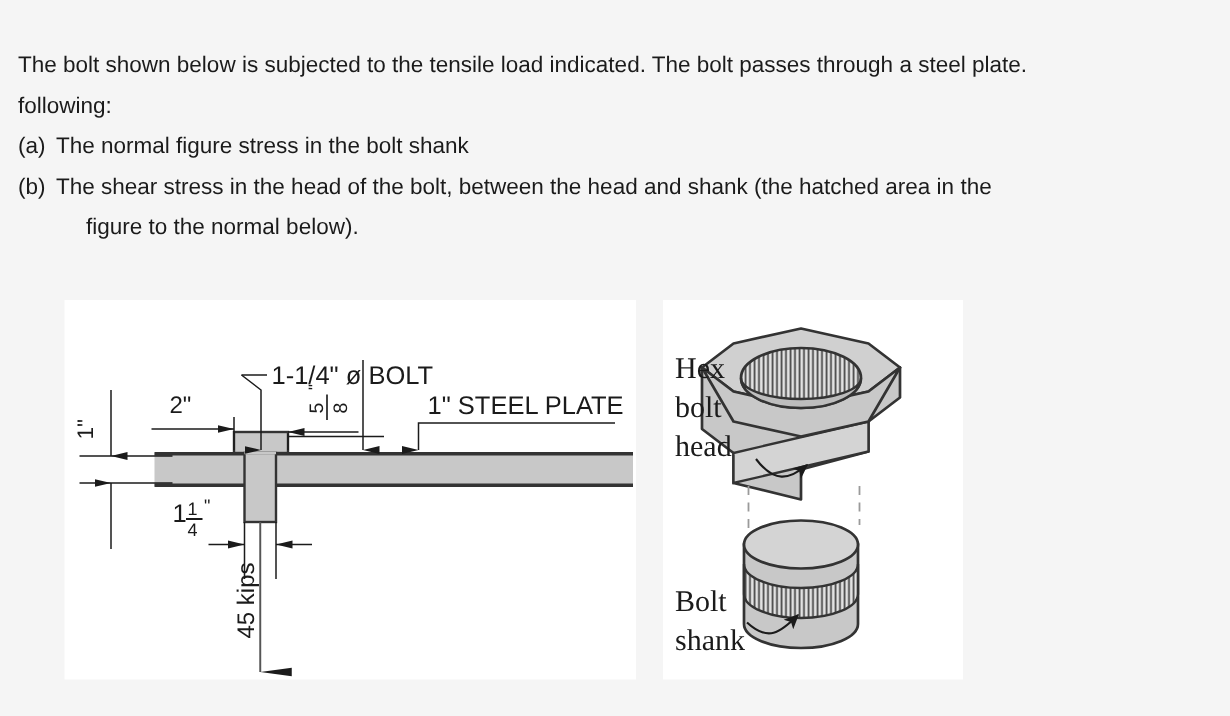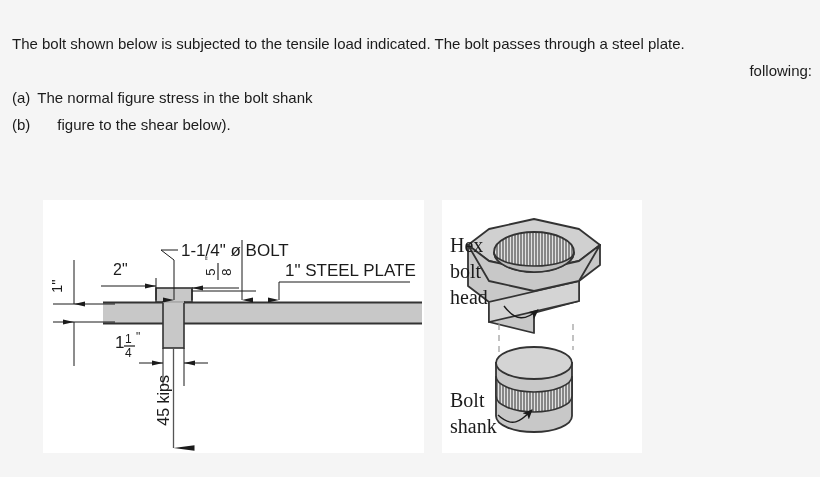--- a/index.html
+++ b/index.html
@@ -11,21 +11,21 @@
     overflow:hidden;
     position:relative;
   }
   .prompt{
     position:absolute;
     left:12px; top:30px; width:800px;
     font-size:15px;
     line-height:27px;
   }
   .p-line{ text-align:justify; text-justify:inter-word; }
-  .p-line.last{ text-align:right; }
+  .p-line.last{ text-align:left; }
   .list-item{
     display:flex;
     align-items:flex-start;
     gap:7px;
   }
   .li-mark{ flex:0 0 auto; }
   .li-body{ flex:1 1 auto; }
   .li-body .wrap1{ text-align:justify; text-justify:inter-word;}
   .li-indent{ padding-left:20px; }
 
@@ -54,21 +54,22 @@
   <div class="p-line last">following:</div>
 
   <div class="list-item">
     <span class="li-mark">(a)</span>
     <span class="li-body">The normal figure stress in the bolt shank</span>
   </div>
 
   <div class="list-item">
     <span class="li-mark">(b)</span>
     <span class="li-body">
-      <div class="li-indent">figure to the shear below).</div>
+      <div class="wrap1">The shear stress in the head of the bolt, between the head and shank (the hatched area in the</div>
+      <div class="li-indent">figure to the normal below).</div>
     </span>
   </div>
 
 </div>
 
 <div class="figs">
 
   <div class="panel panel-left">
     <svg class="svgwrap" width="381" height="253" viewBox="0 0 381 253">
       <defs>

